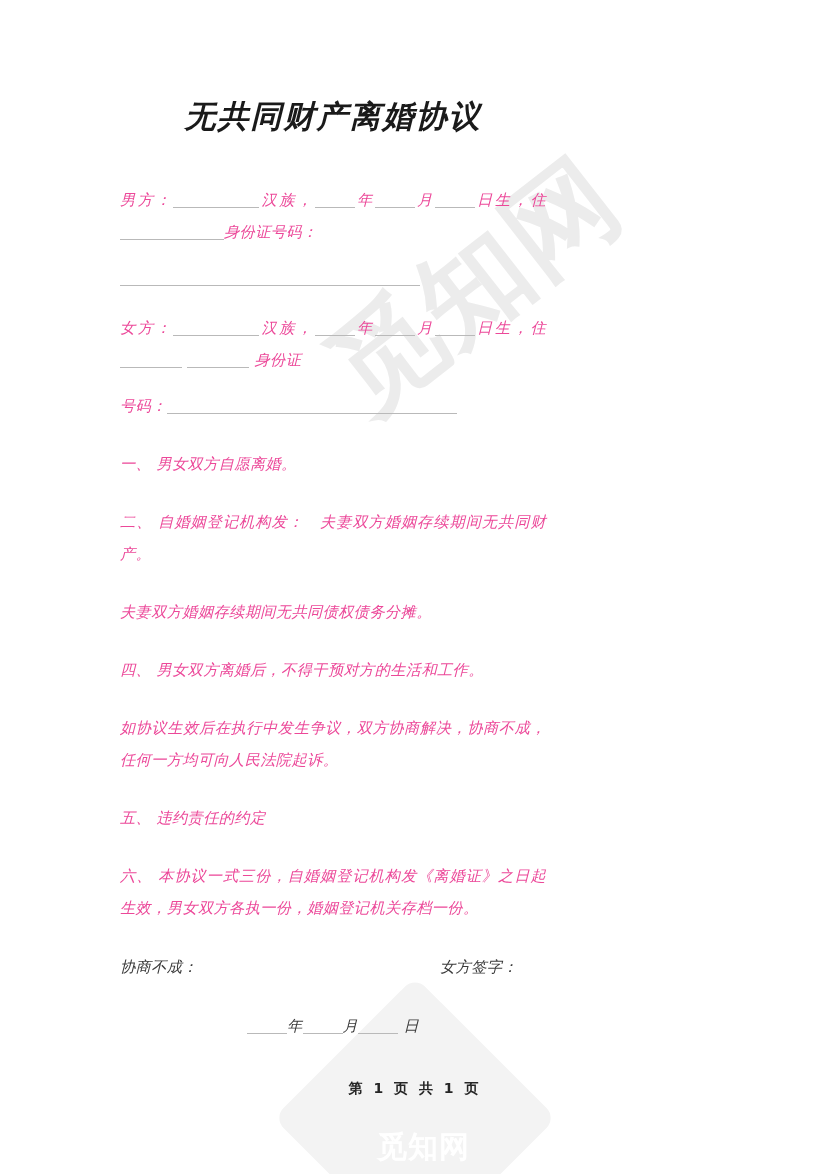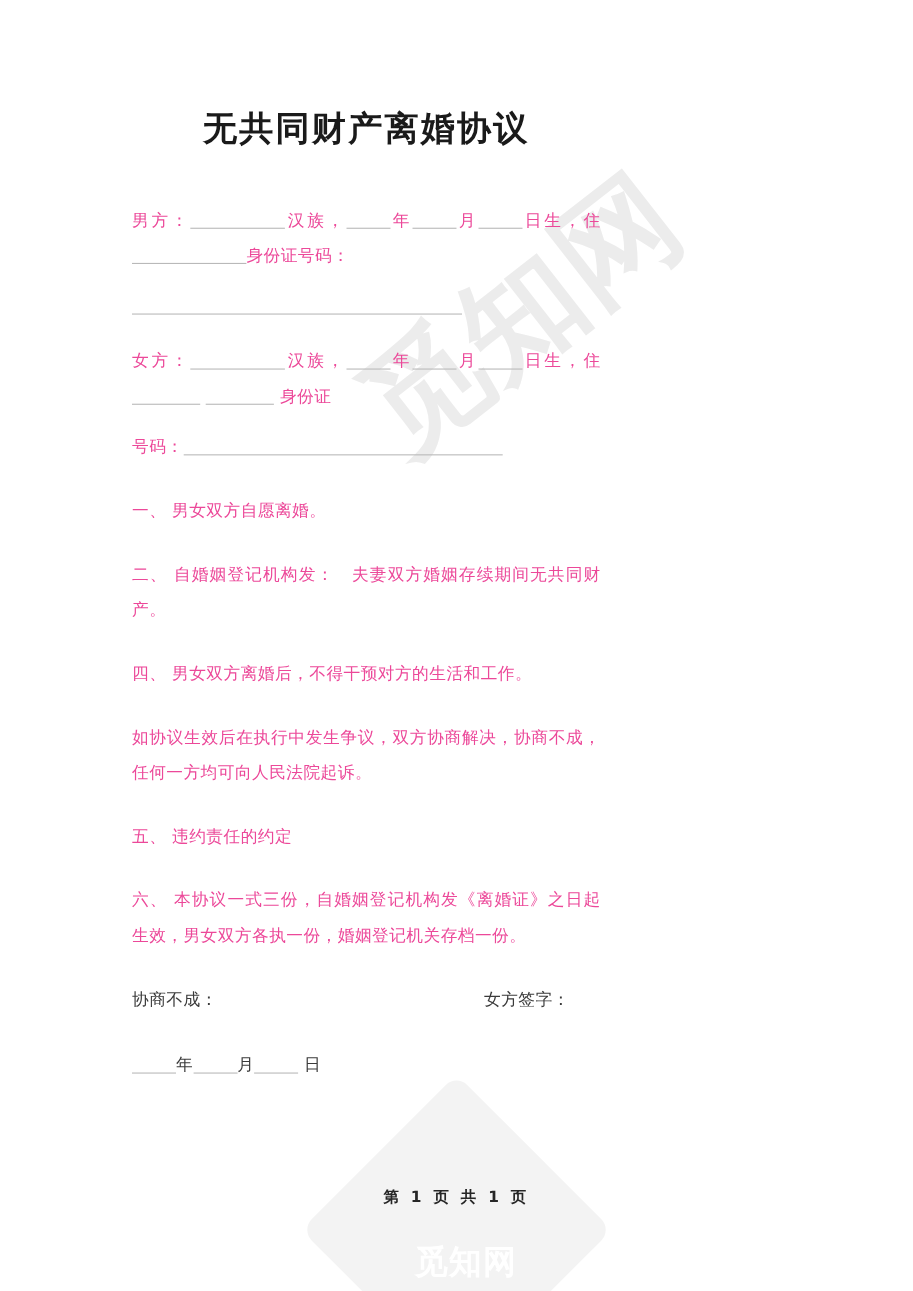--- a/index.html
+++ b/index.html
@@ -66,20 +66,21 @@
   }
 
   
   .page {
     position: relative;
     z-index: 2;
     width: 666px;
     height: 1174px;
     box-sizing: border-box;
     padding: 0 120px;
+    font-style: italic;
   }
 
   .doc-title {
     margin: 0;
     padding-top: 96px;
     text-align: center;
     font-size: 31px;
     font-weight: 700;
     letter-spacing: 2px;
     color: #1a1a1a;
@@ -130,20 +131,21 @@
     display: flex;
   }
   .sig-left  { width: 320px; }
   .sig-right { flex: 1; }
 
   .date-row {
     margin-top: 26px;
     font-size: 15.2px;
     line-height: 32px;
     letter-spacing: 0.4px;
+    text-align: center;
   }
 
   .footer {
     position: absolute;
     left: 0;
     right: 0;
     top: 1080px;
     z-index: 3;
     text-align: center;
     font-family: "DejaVu Sans", "Liberation Sans", sans-serif;
@@ -187,20 +189,23 @@
 
     <p class="para gap-lg">
       <span>一、</span>&nbsp;<span>男女双方自愿离婚。</span>
     </p>
 
     <p class="para gap-lg">
       <span>二、</span>&nbsp;<span>自婚姻登记机构发：　夫妻双方婚姻存续期间无共同财产。</span>
     </p>
 
 
+    <p class="para gap-lg">
+      <span>夫妻双方婚姻存续期间无共同债权债务分摊。</span>
+    </p>
 
     <p class="para gap-lg">
       <span>四、</span>&nbsp;<span>男女双方离婚后，不得干预对方的生活和工作。</span>
     </p>
 
     <p class="para gap-lg">
       <span>如协议生效后在执行中发生争议，双方协商解决，协商不成，　任何一方均可向人民法院起诉。</span>
     </p>
 
     <p class="para gap-lg">

